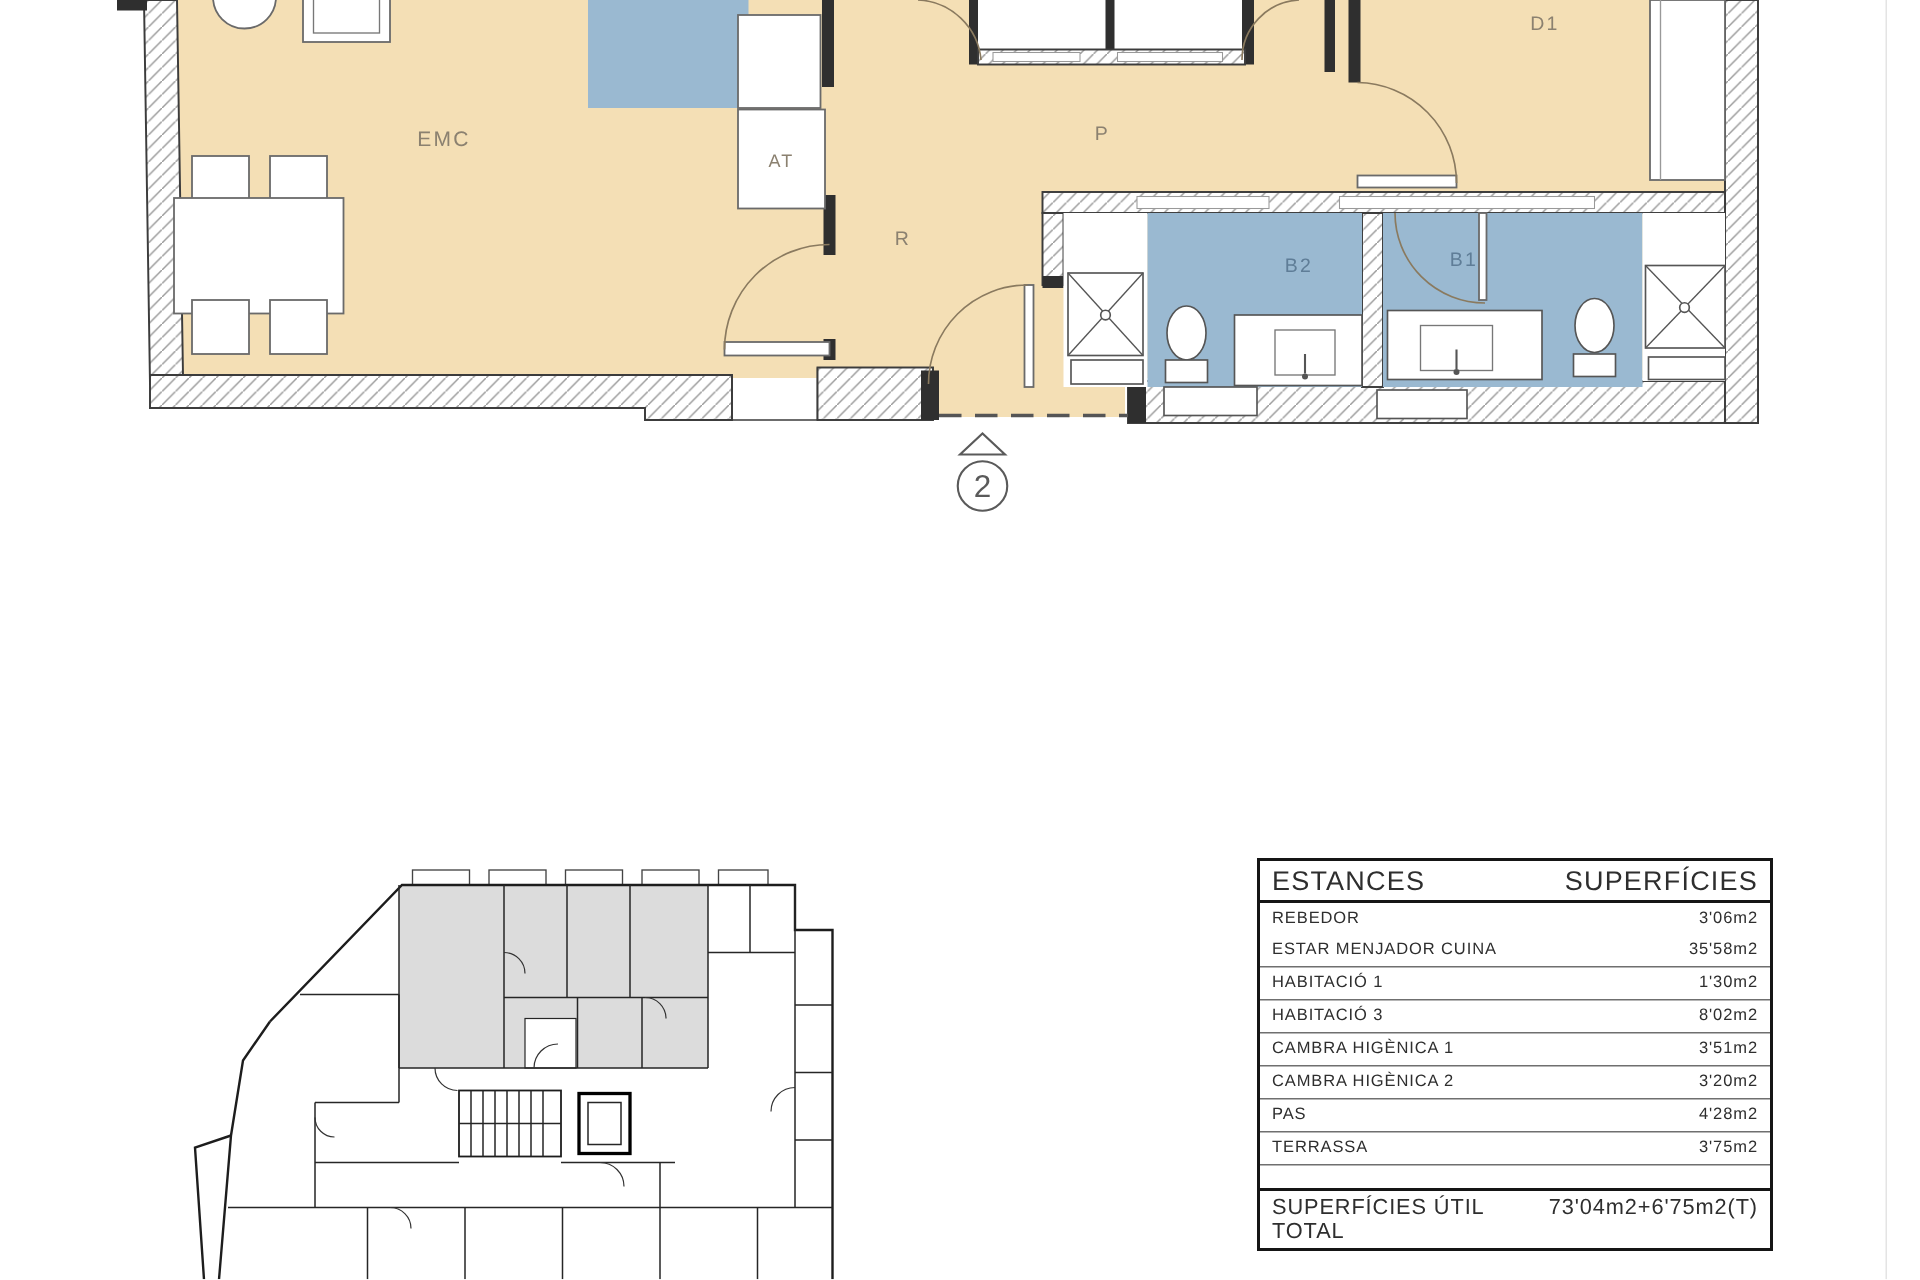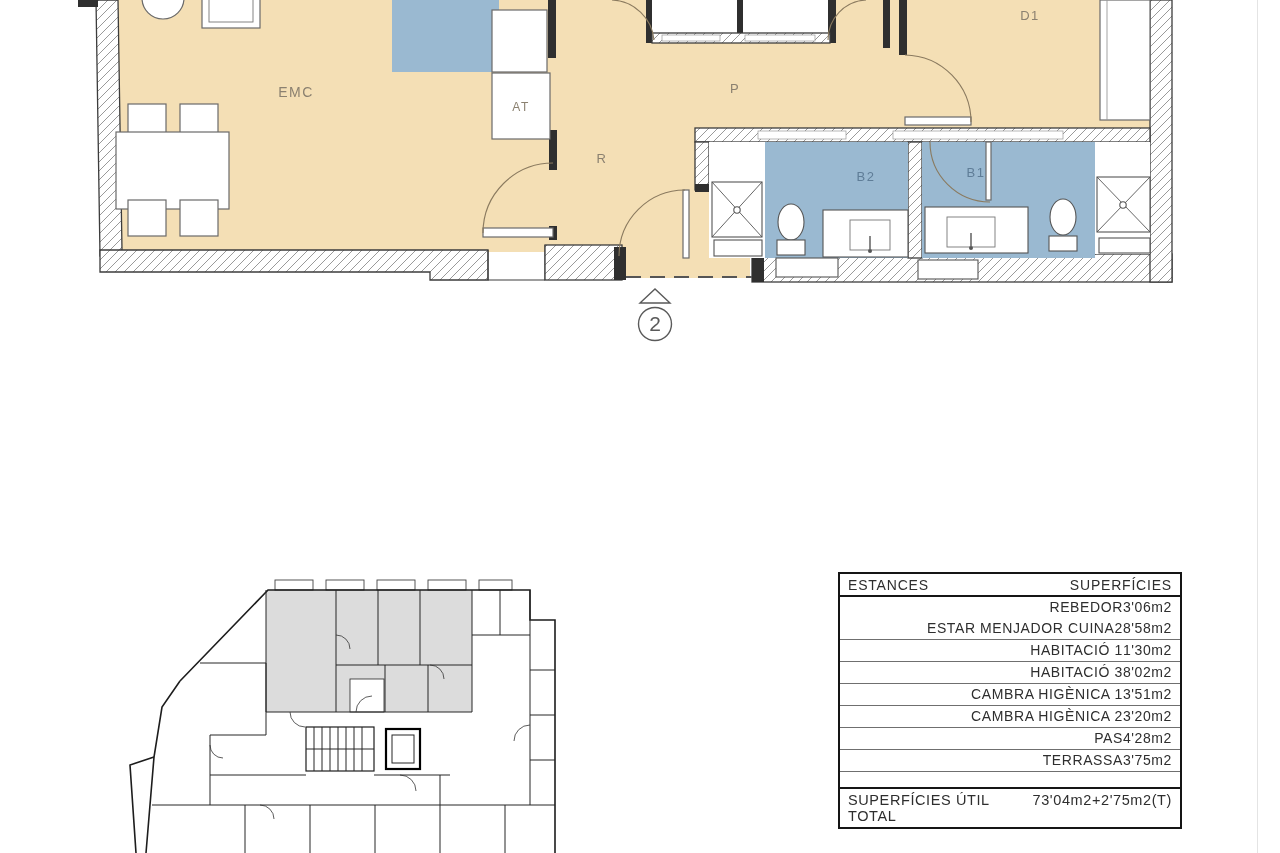--- a/index.html
+++ b/index.html
@@ -22,23 +22,23 @@
   .kline{fill:none;stroke:#262626;stroke-width:1;}
   .kout{fill:none;stroke:#1d1d1d;stroke-width:1.6;}
   .karc{fill:none;stroke:#333;stroke-width:0.8;}
   .kfurn{fill:#ffffff;stroke:#444;stroke-width:0.9;}
   
   .area-table{position:absolute;left:838px;top:572px;width:340px;background:#fff;
       border:2px solid #151515;color:#2e2e2e;}
   .tbl-title{position:relative;padding:4px 8px 3px;font-size:15px;letter-spacing:0.8px;}
   .tbl-title::after{content:'';position:absolute;left:0;bottom:0;width:66%;height:2px;background:#1a1a1a;}
   .tbl-head{display:flex;justify-content:space-between;padding:3px 8px 2px;
-      font-size:14px;letter-spacing:0.8px;border-bottom:2px solid #151515;}
-  .tbl-row{display:flex;justify-content:flex-end;padding:2px 8px;
-      font-size:14px;letter-spacing:0.6px;line-height:17px;}
+      font-size:18px;letter-spacing:0.8px;border-bottom:2px solid #151515;}
+  .tbl-row{display:flex;justify-content:space-between;padding:2px 8px;
+      font-size:11px;letter-spacing:0.6px;line-height:17px;}
   .tbl-row.sep{border-bottom:1px solid #6f6f6f;}
   .tbl-spacer{height:15px;}
   .tbl-total{display:flex;justify-content:space-between;padding:3px 8px;
       font-size:14.5px;letter-spacing:0.6px;border-top:2px solid #151515;}
   .sheet-line{position:absolute;left:1257px;top:0;width:1px;height:853px;background:#e4e4e4;}
 </style>
 </head>
 <body>
 
 <div id="canvas">
@@ -238,21 +238,21 @@
     <div class="tbl-head">
       <span>ESTANCES</span>
       <span>SUPERFÍCIES</span>
     </div>
     <div class="tbl-row">
       <span>REBEDOR</span>
       <span>3'06m2</span>
     </div>
     <div class="tbl-row sep">
       <span>ESTAR MENJADOR CUINA</span>
-      <span>28'58m2</span>
+      <span>35'58m2</span>
     </div>
     <div class="tbl-row sep">
       <span>HABITACIÓ 1</span>
       <span>1'30m2</span>
     </div>
     <div class="tbl-row sep">
       <span>HABITACIÓ 3</span>
       <span>8'02m2</span>
     </div>
     <div class="tbl-row sep">
@@ -267,18 +267,18 @@
       <span>PAS</span>
       <span>4'28m2</span>
     </div>
     <div class="tbl-row sep">
       <span>TERRASSA</span>
       <span>3'75m2</span>
     </div>
     <div class="tbl-spacer"></div>
     <div class="tbl-total">
       <span>SUPERFÍCIES ÚTIL TOTAL</span>
-      <span>73'04m2+2'75m2(T)</span>
+      <span>73'04m2+6'75m2(T)</span>
     </div>
   </div>
 
   <div class="sheet-line"></div>
 </div>
 
 </body></html>

